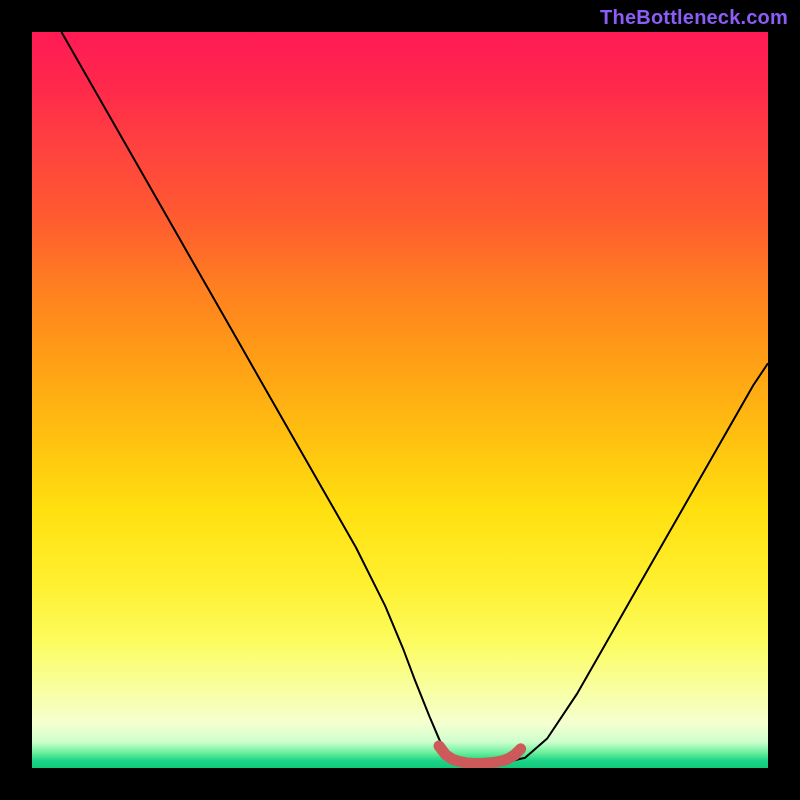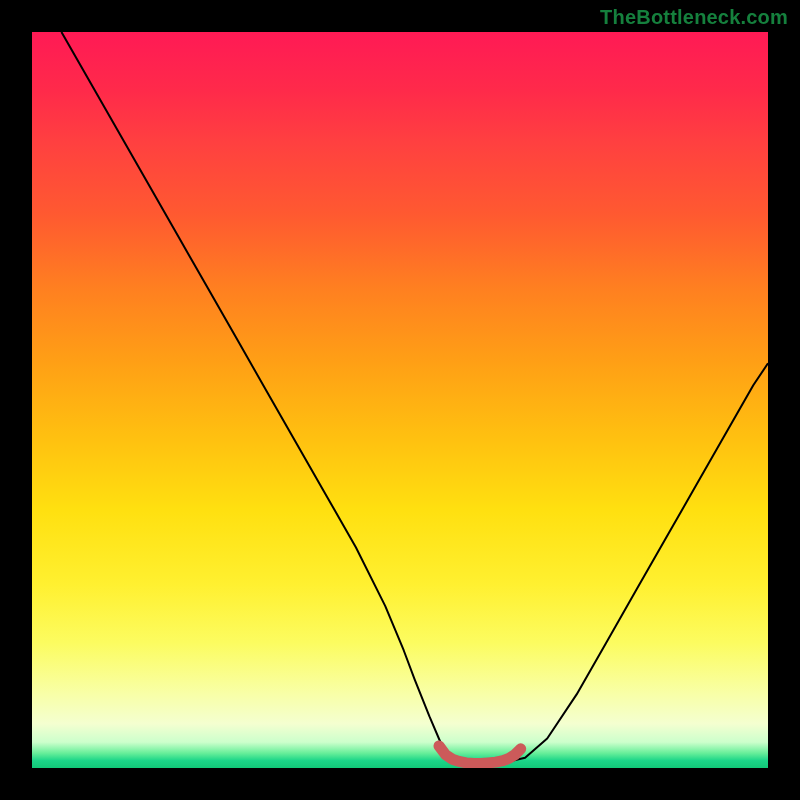--- a/index.html
+++ b/index.html
@@ -46,21 +46,21 @@
     width: 100%;
     height: 100%;
   }
   .attribution {
     position: absolute;
     top: 6px;
     right: 12px;
     font-family: Arial, Helvetica, sans-serif;
     font-size: 20px;
     font-weight: bold;
-    color: #15803d;
+    color: #8b5cf6;
     letter-spacing: 0.2px;
   }
 </style>
 </head>
 <body>
 
 <div class="frame">
   <div class="attribution">TheBottleneck.com</div>
   <div class="plot-area">
     <div class="gradient"></div>

